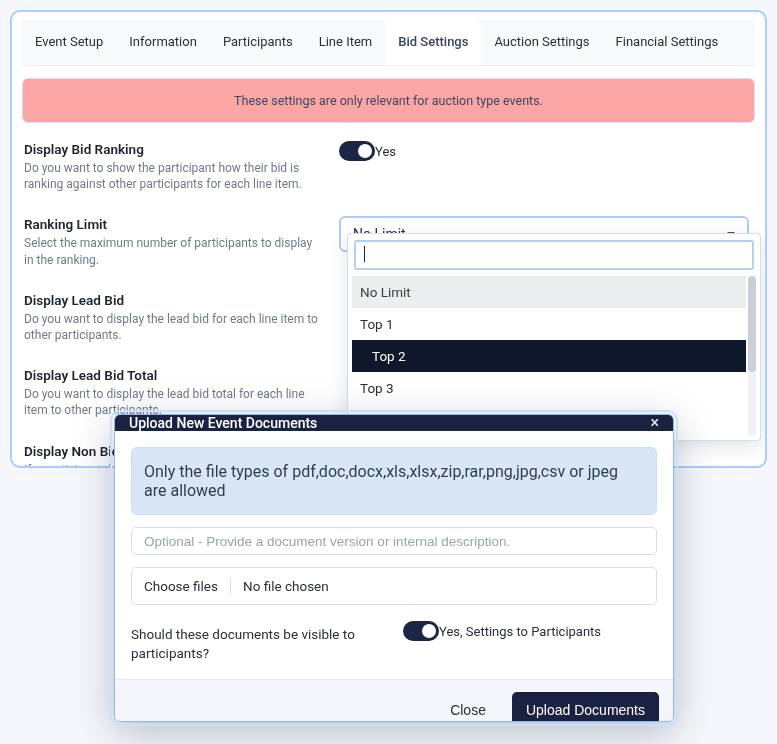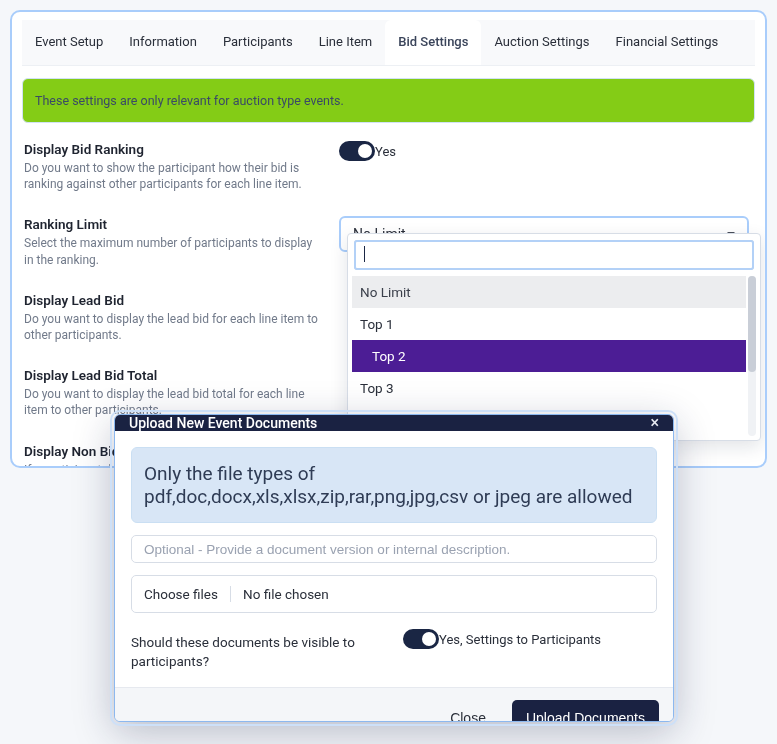--- a/index.html
+++ b/index.html
@@ -40,26 +40,27 @@
     cursor: pointer;
     border-radius: 6px 6px 0 0;
   }
   .tab.active {
     background: #fff;
     color: #3a445a;
     font-weight: 500;
   }
   .info-banner {
     margin: 12px 0 18px 0;
-    background: #84cc16;
+    background: #fca5a5;
     border: 1px solid #d1e2f5;
     border-radius: 6px;
     padding: 14px 12px;
     font-size: 12.5px;
     color: #3a4a66;
+    text-align: center;
   }
   .settings {
     display: flex;
     flex-direction: column;
     gap: 24px;
     padding: 0 2px;
   }
   .setting-row {
     display: flex;
     align-items: flex-start;
@@ -172,21 +173,21 @@
     padding: 8px 8px;
     font-size: 13.5px;
     color: #2a2f3a;
     cursor: pointer;
   }
   .dropdown-item.highlight {
     background: #ecedef;
     color: #3a3f4a;
   }
   .dropdown-item.selected {
-    background: #4c1d95;
+    background: #0f172a;
     color: #fff;
     padding-left: 20px;
   }
   .dropdown-scroll {
     width: 8px;
     background: #f0f2f5;
     border-radius: 4px;
     position: relative;
     margin-left: 2px;
   }
@@ -236,21 +237,21 @@
     padding: 16px;
     display: flex;
     flex-direction: column;
     gap: 12px;
   }
   .modal-info {
     background: #d8e6f6;
     border: 1px solid #cadff3;
     border-radius: 6px;
     padding: 14px 12px;
-    font-size: 19px;
+    font-size: 16px;
     color: #2f3c55;
   }
   .modal-input {
     width: 100%;
     height: 28px;
     border: 1px solid #d7dde6;
     border-radius: 5px;
     padding: 0 12px;
     font-size: 13.5px;
     color: #2a2f3a;

